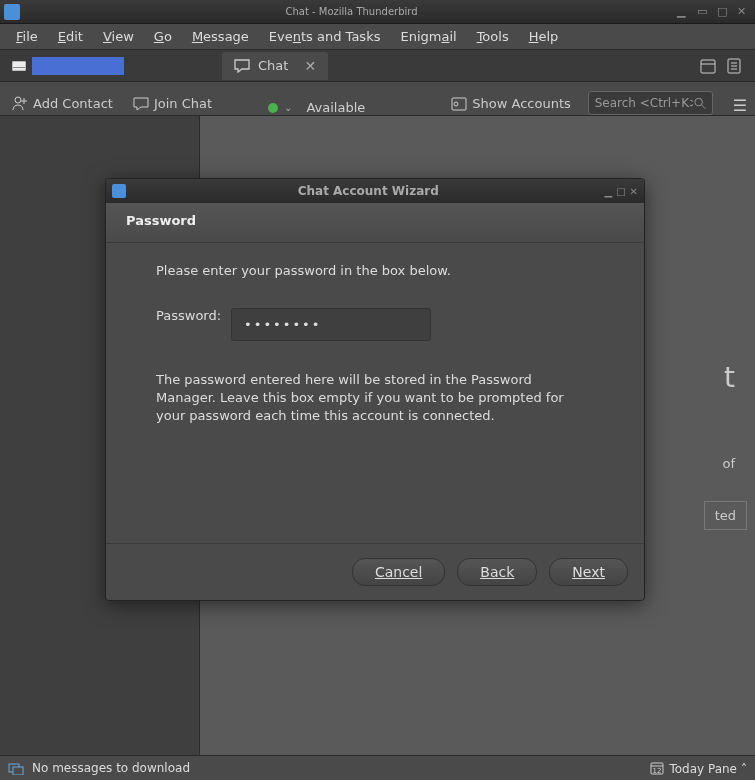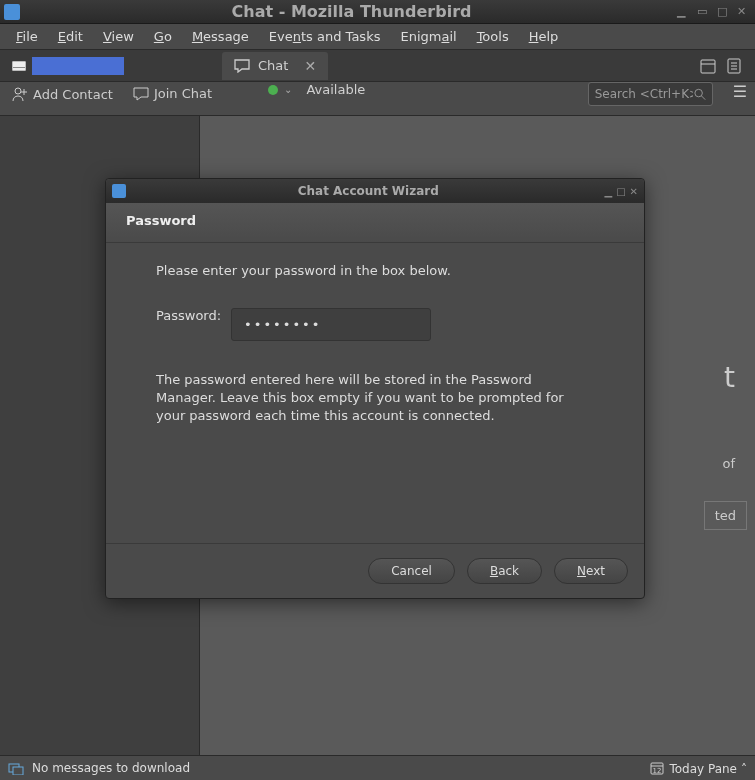--- a/index.html
+++ b/index.html
@@ -1,42 +1,42 @@
 <!DOCTYPE html>
 <html><head>
 <meta charset="utf-8">
 <style>
 * { margin: 0; padding: 0; box-sizing: border-box; font-family: "DejaVu Sans", Arial, sans-serif; }
 body { width: 755px; height: 780px; background: #5a5a5a; color: #d0d0d0; font-size: 13px; overflow: hidden; position: relative; }
 
 
 .titlebar { height: 24px; background: linear-gradient(#3a3a3a, #2a2a2a); display: flex; align-items: center; padding: 0 4px; border-bottom: 1px solid #1a1a1a; }
 .titlebar-icon { width: 16px; height: 16px; background: #4a90d9; border-radius: 2px; margin-right: 6px; }
-.titlebar-title { flex: 1; text-align: center; color: #aaa; font-weight: bold; font-size: 16px; }
+.titlebar-title { flex: 1; text-align: center; color: #aaa; font-weight: normal; font-size: 10px; }
 .win-controls { display: flex; gap: 6px; }
 .win-btn { width: 14px; height: 14px; color: #888; font-size: 11px; cursor: pointer; }
 
 
 .menubar { height: 26px; background: #4a4a4a; display: flex; align-items: center; padding: 0 8px; gap: 4px; border-bottom: 1px solid #2a2a2a; }
 .menu-item { padding: 3px 8px; cursor: pointer; color: #ddd; }
 .mn { text-decoration: underline; }
 
 
 .tabbar { height: 32px; background: #3a3a3a; display: flex; align-items: center; padding: 0 4px; border-bottom: 1px solid #2a2a2a; }
 .tab-mail { display: flex; align-items: center; padding: 4px 8px; gap: 6px; }
 .mail-icon { width: 14px; height: 10px; border: 1px solid #bbb; background: #eee; border-radius: 1px; position: relative; }
 .mail-icon:after { content:""; position:absolute; top:0; left:0; right:0; height:5px; border-bottom:1px solid #888; }
 .tab-mail-label { background: #4a6fd4; color: #4a6fd4; width: 92px; height: 18px; }
 .tab-chat { display: flex; align-items: center; background: #4a4a4a; padding: 6px 12px; gap: 8px; border-radius: 3px 3px 0 0; margin-left: 90px; }
 .tab-close { color: #aaa; cursor: pointer; margin-left: 8px; font-size: 14px; }
 .tabbar-right { margin-left: auto; display: flex; gap: 8px; padding-right: 8px; }
 .toolbar-icon-btn { width: 18px; height: 18px; cursor: pointer; color: #ccc; }
 
 
-.toolbar { height: 34px; background: #4a4a4a; display: flex; align-items: flex-start; padding: 0 8px; gap: 12px; border-bottom: 1px solid #2a2a2a; }
+.toolbar { height: 34px; background: #4a4a4a; display: flex; align-items: flex-end; padding: 0 8px; gap: 12px; border-bottom: 1px solid #2a2a2a; }
 .tb-btn { display: flex; align-items: center; gap: 5px; color: #ccc; cursor: pointer; padding: 4px 4px; }
 .status-dot { width: 10px; height: 10px; background: #4caf50; border-radius: 50%; }
 .status-group { display: flex; align-items: center; gap: 6px; margin-left: 40px; }
 .drop-arrow { color: #aaa; font-size: 10px; }
 .search-box { margin-left: auto; background: #3a3a3a; border: 1px solid #666; border-radius: 3px; padding: 4px 6px; width: 125px; display: flex; align-items: center; color: #999; font-size: 12px; overflow: hidden; }
 .search-box span { white-space: nowrap; overflow: hidden; }
 .hamburger { margin-left: 8px; color: #ccc; cursor: pointer; font-size: 16px; }
 
 
 .main { display: flex; height: 641px; background: #5a5a5a; }
@@ -54,21 +54,21 @@
 .wiz-title-text { flex: 1; text-align: center; color: #aaa; font-weight: bold; font-size: 12px; }
 .wiz-controls { display: flex; gap: 4px; color: #888; font-size: 10px; }
 .wiz-header { padding: 10px 20px 14px; font-weight: bold; color: #eee; border-bottom: 1px solid #3a3a3a; background: linear-gradient(#555, #4a4a4a); }
 .wiz-body { padding: 20px 28px 20px 50px; min-height: 300px; }
 .wiz-text { color: #ddd; margin-bottom: 30px; }
 .wiz-row { display: flex; gap: 10px; margin-bottom: 30px; }
 .wiz-label { color: #ddd; }
 .wiz-input { background: #3f3f3f; border: 1px solid #333; border-radius: 3px; padding: 8px 12px; color: #ddd; width: 200px; font-size: 13px; letter-spacing: 2px; }
 .wiz-note { color: #ddd; line-height: 1.4; max-width: 410px; }
 .wiz-footer { padding: 14px 16px; display: flex; justify-content: flex-end; gap: 12px; border-top: 1px solid #3a3a3a; }
-.wiz-btn { background: linear-gradient(#555, #444); border: 1px solid #333; border-radius: 13px; padding: 5px 22px; color: #ddd; cursor: pointer; font-size: 12px; }
+.wiz-btn { background: linear-gradient(#555, #444); border: 1px solid #333; border-radius: 13px; padding: 5px 22px; color: #ddd; cursor: pointer; font-size: 14px; text-decoration: underline; }
 
 svg { display: block; }
 </style>
 </head>
 <body>
 
 <div class="titlebar">
   <div class="titlebar-icon"></div>
   <div class="titlebar-title">Chat - Mozilla Thunderbird</div>
   <div class="win-controls">

